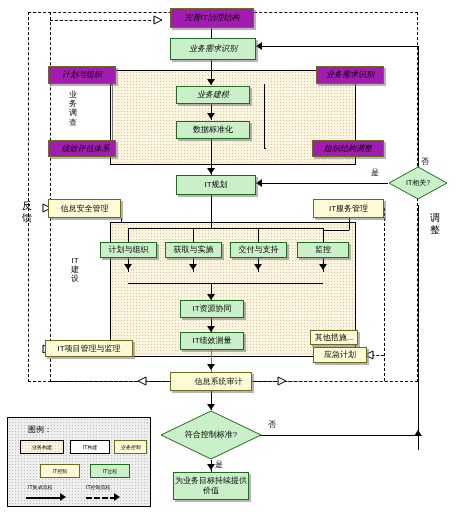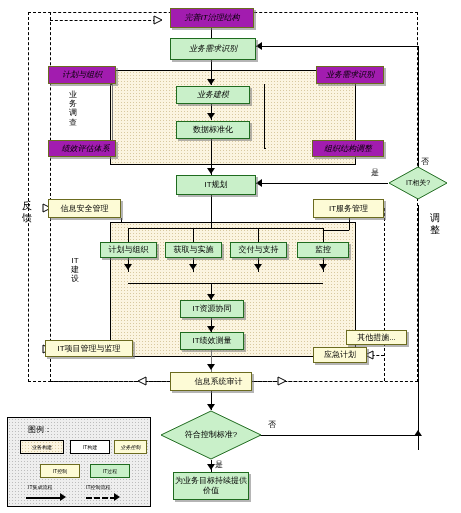--- a/index.html
+++ b/index.html
@@ -316,21 +316,21 @@
   <div class="node green shadow" style="left:230px;top:242px;width:57px;height:16px;">交付与支持</div>
 
   <div class="node green shadow" style="left:297px;top:242px;width:52px;height:16px;">监控</div>
 
   <div class="node green shadow" style="left:180px;top:300px;width:64px;height:18px;">IT资源协同</div>
 
   <div class="node green shadow" style="left:180px;top:332px;width:64px;height:18px;">IT绩效测量</div>
 
   <div class="node yellow-plain shadow" style="left:45px;top:340px;width:88px;height:17px;">IT项目管理与监理</div>
 
-  <div class="node yellow-plain shadow" style="left:310px;top:330px;width:61px;height:15px;margin-left:36px;">其他措施...</div>
+  <div class="node yellow-plain shadow" style="left:310px;top:330px;width:48px;height:15px;">其他措施...</div>
 
   <div class="node yellow-plain shadow" style="left:313px;top:347px;width:54px;height:16px;">应急计划</div>
 
   <div class="node yellow-plain shadow" style="left:170px;top:372px;width:82px;height:19px;padding-left:16px;">信息系统审计</div>
 
   <div class="node green shadow" style="left:173px;top:472px;width:76px;height:28px;line-height:1.25;">为业务目标持续提供价值</div>
 
   <div class="diamond" style="left:388px;top:166px;width:60px;height:34px;">
     <svg class="dshape" viewBox="0 0 60 34" preserveAspectRatio="none">
       <polygon points="30,1 59,17 30,33 1,17" fill="#c9f0c9" stroke="#1f6b1f" stroke-width="1"></polygon>

